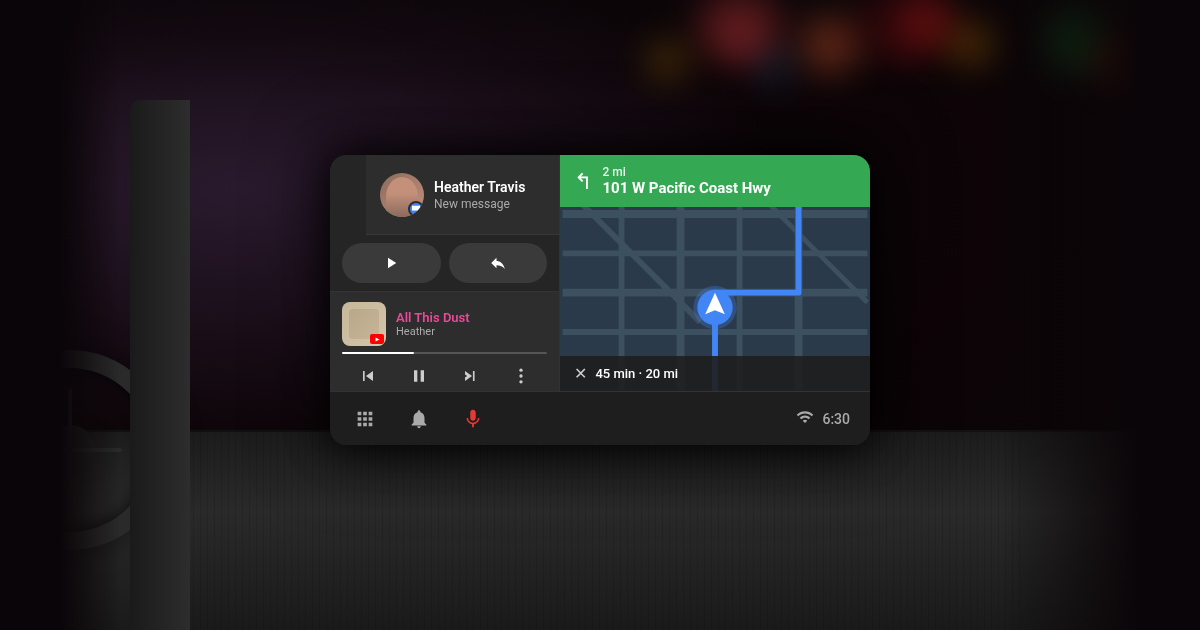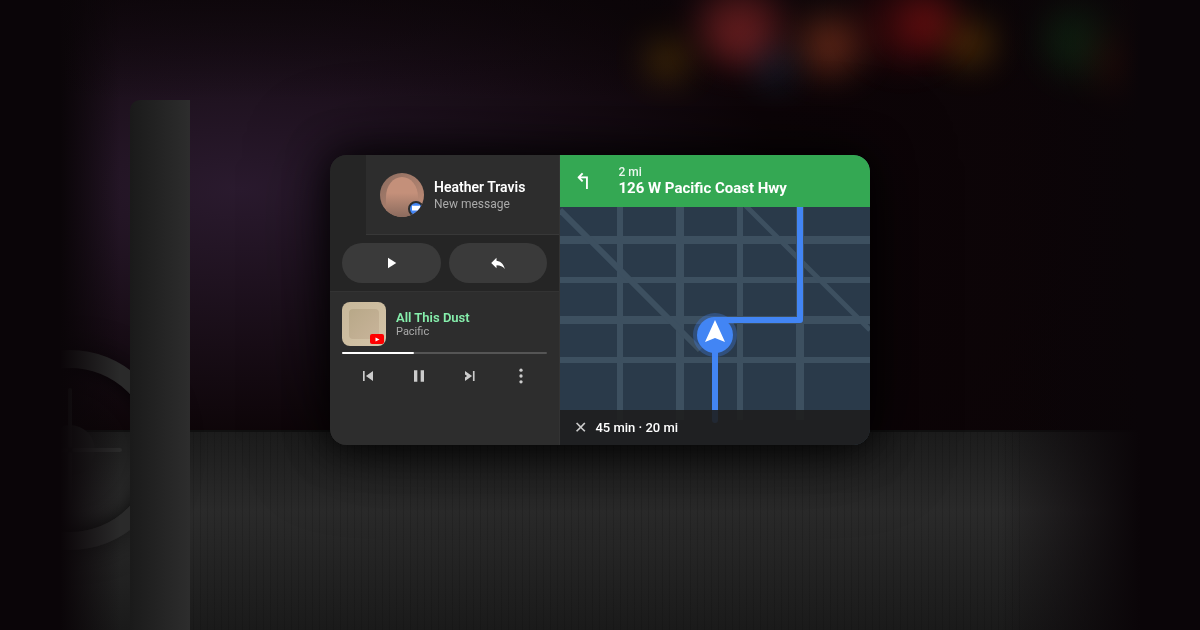--- a/index.html
+++ b/index.html
@@ -288,21 +288,21 @@
       justify-content: center;
     }
 
     .music-text {
       flex: 1;
     }
 
     .song-title {
       font-size: 13px;
       font-weight: 600;
-      color: #86efac;
+      color: #ec4899;
     }
 
     .song-artist {
       font-size: 11px;
       color: #aaa;
     }
 
     .music-progress {
       width: 100%;
       height: 2px;
@@ -363,21 +363,20 @@
       z-index: 5;
     }
 
     .turn-arrow {
       font-size: 22px;
       color: #fff;
     }
 
     .turn-text {
       flex: 1;
-      margin-left: 16px;
     }
 
     .turn-distance {
       font-size: 12px;
       color: rgba(255,255,255,0.9);
       font-weight: 500;
     }
 
     .turn-street {
       font-size: 15px;
@@ -550,21 +549,21 @@
             <div class="album-art">
               <div class="album-art-inner"></div>
               <div class="youtube-badge">
                 <svg viewBox="0 0 10 7" width="10" height="7">
                   <polygon points="3.5,1.5 3.5,5.5 7.5,3.5" fill="white"></polygon>
                 </svg>
               </div>
             </div>
             <div class="music-text">
               <div class="song-title">All This Dust</div>
-              <div class="song-artist">Pacific</div>
+              <div class="song-artist">Heather</div>
             </div>
           </div>
 
           <div class="music-progress">
             <div class="music-progress-fill"></div>
           </div>
 
           <div class="music-controls">
             <button class="ctrl-btn">
               <svg viewBox="0 0 24 24" width="20" height="20" fill="#ccc">
@@ -616,37 +615,64 @@
           <circle cx="155" cy="155" r="22" fill="#4285F4" opacity="0.3"></circle>
           <circle cx="155" cy="155" r="18" fill="#4285F4"></circle>
 
           <polygon points="155,140 145,162 155,158 165,162" fill="white"></polygon>
         </svg>
 
         <div class="turn-indicator">
           <div class="turn-arrow">↰</div>
           <div class="turn-text">
             <div class="turn-distance">2 mi</div>
-            <div class="turn-street">126 W Pacific Coast Hwy</div>
+            <div class="turn-street">101 W Pacific Coast Hwy</div>
           </div>
         </div>
 
         <div class="eta-bar">
           <span class="eta-close">✕</span>
           <span class="eta-text">
             <span>45 min</span>
             <span> · </span>
             <span>20 mi</span>
           </span>
         </div>
 
       </div>
 
     </div>
 
+    <div class="bottom-nav">
+      <div class="nav-icons">
+        <button class="nav-icon-btn">
+          <svg viewBox="0 0 24 24" width="22" height="22" fill="#aaa">
+            <path d="M4 8h4V4H4v4zm6 12h4v-4h-4v4zm-6 0h4v-4H4v4zm0-6h4v-4H4v4zm6 0h4v-4h-4v4zm6-10v4h4V4h-4zm-6 4h4V4h-4v4zm6 6h4v-4h-4v4zm0 6h4v-4h-4v4z"></path>
+          </svg>
+        </button>
+        <button class="nav-icon-btn">
+          <svg viewBox="0 0 24 24" width="22" height="22" fill="#aaa">
+            <path d="M12 22c1.1 0 2-.9 2-2h-4c0 1.1.9 2 2 2zm6-6V11c0-3.07-1.63-5.64-4.5-6.32V4c0-.83-.67-1.5-1.5-1.5s-1.5.67-1.5 1.5v.68C7.64 5.36 6 7.92 6 11v5l-2 2v1h16v-1l-2-2z"></path>
+          </svg>
+        </button>
+        <button class="nav-icon-btn mic-btn">
+          <svg viewBox="0 0 24 24" width="22" height="22" fill="#E53935">
+            <path d="M12 14c1.66 0 2.99-1.34 2.99-3L15 5c0-1.66-1.34-3-3-3S9 3.34 9 5v6c0 1.66 1.34 3 3 3zm5.3-3c0 3-2.54 5.1-5.3 5.1S6.7 14 6.7 11H5c0 3.41 2.72 6.23 6 6.72V21h2v-3.28c3.28-.48 6-3.3 6-6.72h-1.7z"></path>
+          </svg>
+        </button>
+      </div>
+      <div class="status-bar">
+        <span class="signal-icon">
+          <svg viewBox="0 0 24 24" width="18" height="18" fill="#aaa">
+            <path d="M1 9l2 2c4.97-4.97 13.03-4.97 18 0l2-2C16.93 2.93 7.08 2.93 1 9zm8 8l3 3 3-3c-1.65-1.66-4.34-1.66-6 0zm-4-4l2 2c2.76-2.76 7.24-2.76 10 0l2-2C15.14 9.14 8.87 9.14 5 13z"></path>
+          </svg>
+        </span>
+        <span class="time-display">6:30</span>
+      </div>
+    </div>
 
   </div>
 </div>
 
 <div style="position:absolute;right:0;top:0;bottom:0;width:200px;background:linear-gradient(to left, #0a0508 30%, transparent);z-index:5;"></div>
 <div style="position:absolute;left:0;top:0;bottom:0;width:120px;background:linear-gradient(to right, #0a0508 50%, transparent);z-index:5;"></div>
 
 <div style="position:absolute;top:0;left:0;right:0;height:100px;background:linear-gradient(to bottom, rgba(10,5,8,0.6) 0%, transparent 100%);z-index:6;"></div>
 
 </body></html>

